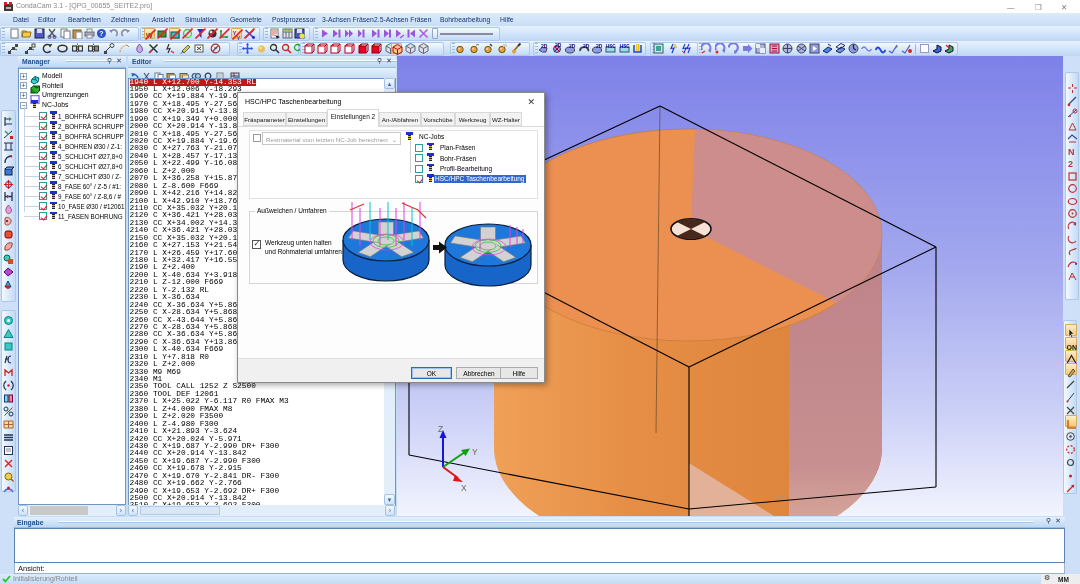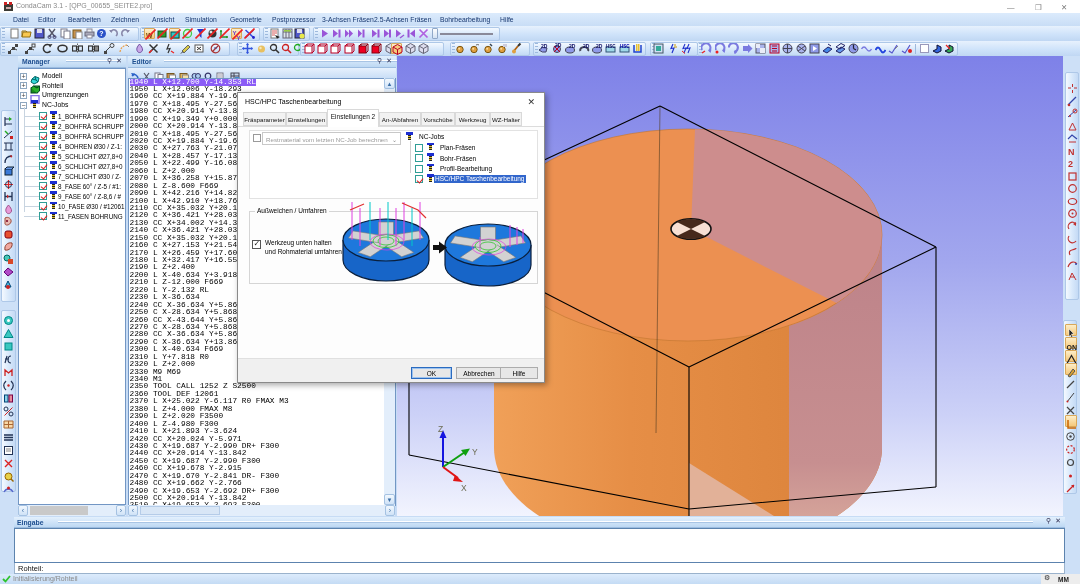--- a/index.html
+++ b/index.html
@@ -28,21 +28,21 @@
 
 .tn{position:absolute;font-size:6.3px;color:#000;white-space:nowrap}
 .exp{position:absolute;width:7px;height:7px;border:1px solid #8fa8c0;background:#fff;font-size:7px;line-height:5px;text-align:center;color:#444}
 .cb{position:absolute;width:8px;height:8px;border:1px solid #2f9e96;background:#fff}
 .cb.red:before{content:"";position:absolute;left:1px;top:1.5px;width:5px;height:3px;border-left:1.3px solid #dd1f1f;border-bottom:1.3px solid #dd1f1f;transform:rotate(-50deg)}
 .tool{position:absolute;width:7px;height:8px}
 .tool:before{content:"";position:absolute;left:0;top:0;width:7px;height:2.8px;background:#1d2fd0}
 .tool:after{content:"";position:absolute;left:2px;top:2.8px;width:3px;height:5px;background:repeating-linear-gradient(#222 0 1px,#d8b92a 1px 2px)}
 
 #code{position:absolute;left:129.5px;top:78.5px;width:254px;height:426px;font-family:"Liberation Mono",monospace;font-size:7.8px;line-height:7.43px;white-space:pre;overflow:hidden;color:#000}
-#code .sel{background:#8b5cf6;color:#fff}
+#code .sel{background:#b91c1c;color:#fff}
 
 #dlg{left:237px;top:92px;width:308px;height:291px;background:#fff;border:1px solid #8a8a8a;box-shadow:2px 2px 6px rgba(0,0,0,.35);font-size:6.5px}
 .tab{position:absolute;top:19px;height:14px;background:#f2f2f2;border:1px solid #d9d9d9;font-size:6.2px;text-align:center;color:#111;line-height:13px}
 .btn{position:absolute;height:12px;background:#e7e7e7;border:1px solid #acacac;font-size:6.5px;text-align:center;line-height:11px;color:#000}
 .gb{position:absolute;border:1px solid #d5d5d5}
 .dtn{position:absolute;font-size:6.5px;white-space:nowrap}
 
 #status{left:0;top:574px;width:1080px;height:10px;background:linear-gradient(#dcebfc,#c4dbf4);font-size:7px;color:#8a8a8a}
 </style></head>
 <body>
@@ -1069,21 +1069,21 @@
     </div>
 
 <div class="phead" style="left:14px;top:517px;width:1051px;height:11px">
       <span style="position:absolute;left:3px;top:2px">Eingabe</span>
       <span class="griph" style="left:44px;width:975px"></span>
       <span style="position:absolute;right:14px;top:0px;color:#335;font-weight:normal">⚲</span>
       <span style="position:absolute;right:4px;top:0px;color:#335;font-weight:normal">✕</span>
     </div>
 <div class="abs" style="left:14px;top:528px;width:1051px;height:35px;background:#fff;border:1px solid #5c83ae"></div>
 <div class="abs" style="left:14px;top:563px;width:1051px;height:11px;background:#fff;border:1px solid #9ab2cc;border-top:none;font-size:7.5px;color:#111">
-      <span style="position:absolute;left:3px;top:1px">Rohteil:</span>
+      <span style="position:absolute;left:3px;top:1px">Ansicht:</span>
     </div>
 
 <div id="status" class="abs">
   <svg class="abs" style="left:2px;top:1px" width="9" height="8">
         <path d="M1 4 L3.5 6.5 L8 1" stroke="#2ec42e" stroke-width="1.8" fill="none"></path>
       </svg>
   <span style="position:absolute;left:13px;top:1px">Initialisierung/Rohteil</span>
   <div style="position:absolute;left:1041px;top:0;width:39px;height:10px;background:#ededed"></div>
   <span style="position:absolute;left:1044px;top:0px;color:#333">⚙</span>
   <span style="position:absolute;left:1058px;top:1.5px;color:#222;font-weight:bold;font-size:6.5px">MM</span>

